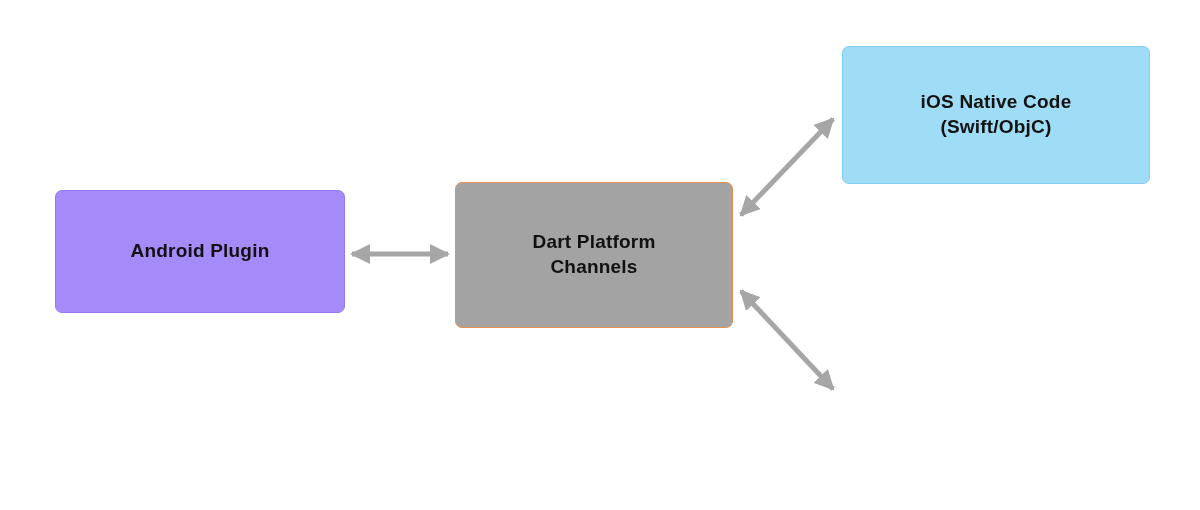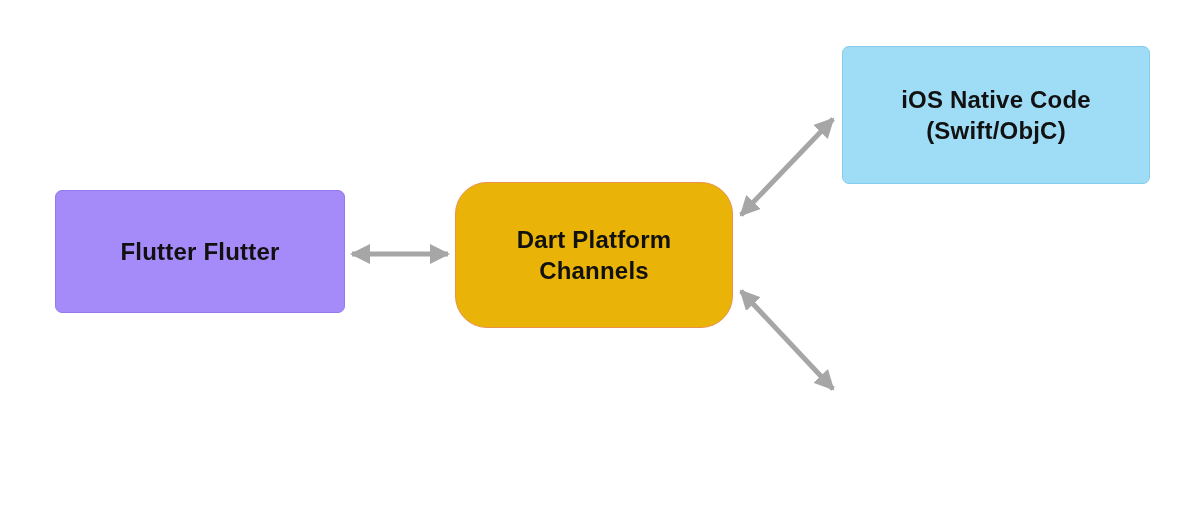--- a/index.html
+++ b/index.html
@@ -25,21 +25,21 @@
     position: absolute;
     display: flex;
     align-items: center;
     justify-content: center;
     text-align: center;
     border-radius: 7px;
     border: 1px solid transparent;
   }
   .node-label {
     font-weight: bold;
-    font-size: 24px;
+    font-size: 19px;
     line-height: 1.3;
     white-space: pre-line;
     letter-spacing: 0.2px;
   }
   .node-flutter  { left: 55px;  top: 190px; width: 290px; height: 123px; }
   .node-dart     { left: 455px; top: 182px; width: 278px; height: 146px; }
   .node-ios      { left: 842px; top: 46px;  width: 308px; height: 138px; }
   .node-android  { left: 842px; top: 324px; width: 308px; height: 138px; }
 </style>
 </head>
@@ -55,24 +55,24 @@
     </defs>
 
     <line x1="352" y1="254" x2="448" y2="254" stroke-width="5" marker-start="url(#ah)" marker-end="url(#ah)" stroke="#a6a6a6"></line>
 
     <line x1="741" y1="215" x2="833" y2="119" stroke-width="5" marker-start="url(#ah)" marker-end="url(#ah)" stroke="#a6a6a6"></line>
 
     <line x1="741" y1="291" x2="833" y2="389" stroke-width="5" marker-start="url(#ah)" marker-end="url(#ah)" stroke="#a6a6a6"></line>
   </svg>
 
   <div class="node node-flutter" style="background-color: rgb(165, 138, 249); border-color: rgb(150, 120, 238);">
-    <span class="node-label">Flutter Flutter</span>
+    <span class="node-label">Android Plugin</span>
   </div>
 
-  <div class="node node-dart" style="background-color: #eab308; border-color: rgb(234, 145, 78); border-radius: 32px;">
+  <div class="node node-dart" style="background-color: #a3a3a3; border-color: rgb(234, 145, 78);">
     <span class="node-label">Dart Platform
 Channels</span>
   </div>
 
   <div class="node node-ios" style="background-color: rgb(159, 220, 246); border-color: rgb(132, 205, 238);">
     <span class="node-label">iOS Native Code
 (Swift/ObjC)</span>
   </div>
 
 

